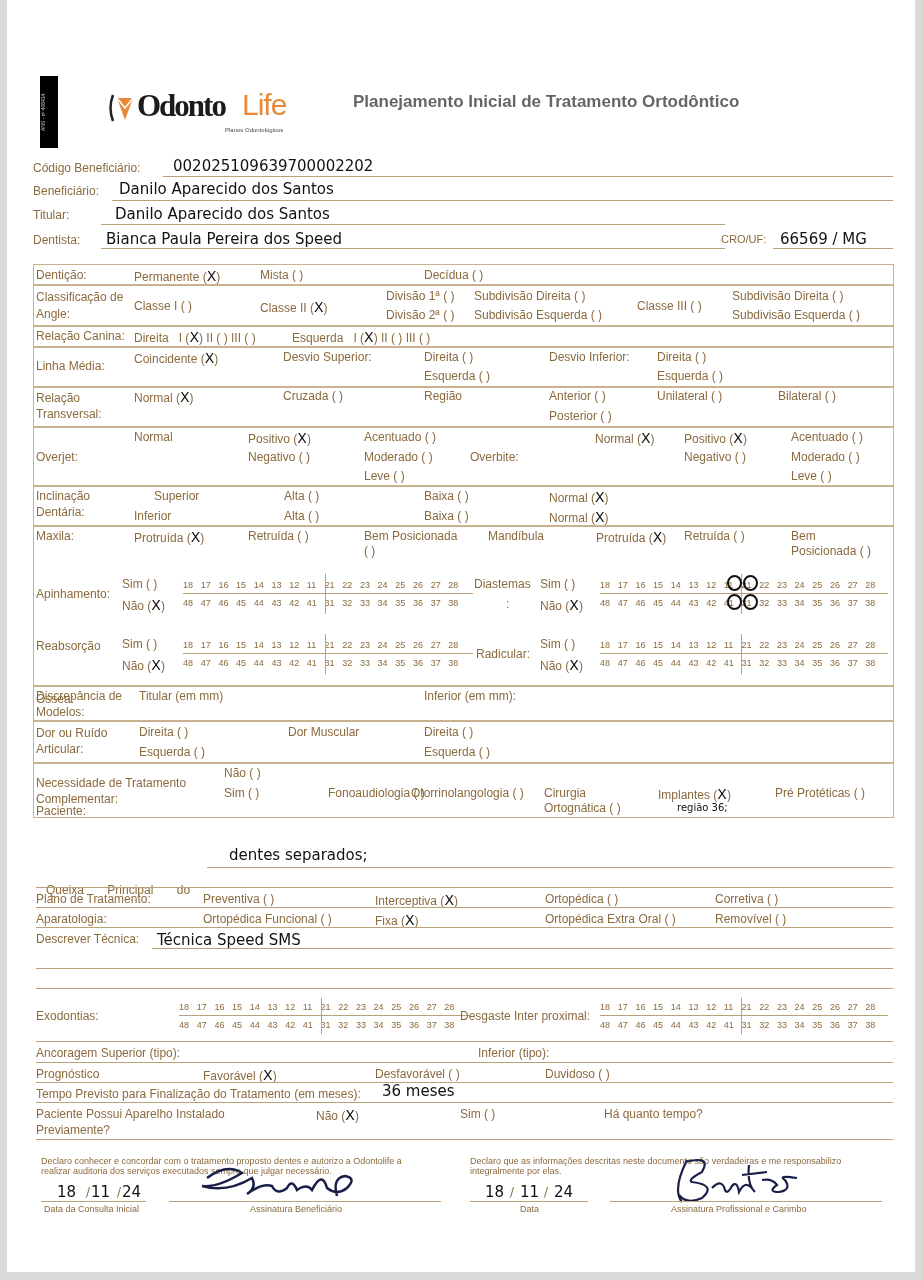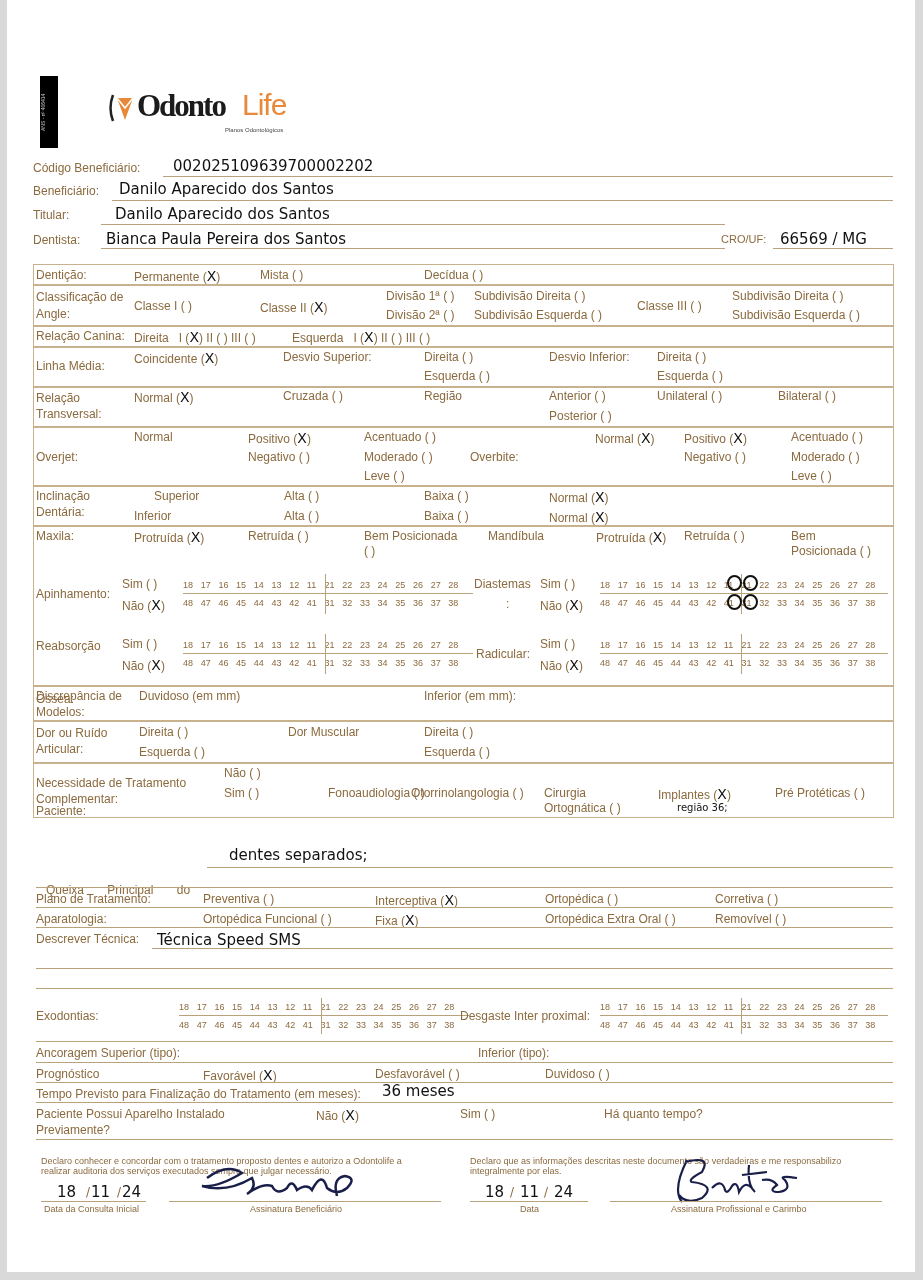--- a/index.html
+++ b/index.html
@@ -29,35 +29,36 @@
   <div class="logo">
     <svg width="30" height="32" viewBox="0 0 30 32" style="position:absolute;left:0;top:2px;">
       <path d="M6 3 Q1 16 6 29" stroke="#222" stroke-width="2.5" fill="none"></path>
       <path d="M10 6 L26 6 L18 28 Z" fill="#e8893a"></path>
       <path d="M10 6 L18 16 L26 6" stroke="#fff" stroke-width="1.5" fill="none"></path>
     </svg>
     <span style="position:absolute;left:30px;top:-2px;font-size:31px;font-weight:bold;letter-spacing:-2px;color:#1b1b1b;font-family:'Liberation Serif',serif;">Odonto</span>
     <span style="position:absolute;left:135px;top:-2px;font-size:30px;color:#e8893a;font-family:'Liberation Sans',sans-serif;font-weight:normal;letter-spacing:-1px;">Life</span>
     <span style="position:absolute;left:118px;top:37px;font-size:6px;color:#444;white-space:nowrap;">Planos Odontológicos</span>
   </div>
+  <div class="title">Planejamento Inicial de Tratamento Ortodôntico</div>
 
   <span class="lbl" style="left:26px;top:161px;">Código Beneficiário:</span>
   <span class="hand" style="left:166px;top:157px;font-size:15px;">002025109639700002202</span>
   <div class="line" style="left:156px;top:176px;width:730px;"></div>
 
   <span class="lbl" style="left:26px;top:184px;">Beneficiário:</span>
   <span class="hand" style="left:112px;top:180px;font-size:15px;">Danilo Aparecido dos Santos</span>
   <div class="line" style="left:105px;top:200px;width:781px;"></div>
 
   <span class="lbl" style="left:26px;top:208px;">Titular:</span>
   <span class="hand" style="left:108px;top:205px;font-size:15px;">Danilo Aparecido dos Santos</span>
   <div class="line" style="left:94px;top:224px;width:624px;"></div>
 
   <span class="lbl" style="left:26px;top:233px;">Dentista:</span>
-  <span class="hand" style="left:99px;top:230px;font-size:15px;">Bianca Paula Pereira dos Santos</span>
+  <span class="hand" style="left:99px;top:230px;font-size:15px;">Bianca Paula Pereira dos Speed</span>
   <div class="line" style="left:94px;top:248px;width:624px;"></div>
   <span class="lbl" style="left:714px;top:233px;font-size:11px;">CRO/UF:</span>
   <span class="hand" style="left:773px;top:230px;font-size:15px;">66569 / MG</span>
   <div class="line" style="left:766px;top:248px;width:120px;"></div>
 
   <div class="box" style="left:26px;top:264px;width:861px;height:554px;">
     <div class="hr" style="top:19px;"></div>
     <div class="hr" style="top:60px;"></div>
     <div class="hr" style="top:81px;"></div>
     <div class="hr" style="top:121px;"></div>
@@ -195,21 +196,21 @@
     <span>18</span><span>17</span><span>16</span><span>15</span><span>14</span><span>13</span><span>12</span><span>11</span><span>21</span><span>22</span><span>23</span><span>24</span><span>25</span><span>26</span><span>27</span><span>28</span>
   </div>
   <div class="line" style="left:593px;top:653px;width:288px;"></div>
   <div class="teeth" style="left:593px;top:658px;">
     <span>48</span><span>47</span><span>46</span><span>45</span><span>44</span><span>43</span><span>42</span><span>41</span><span>31</span><span>32</span><span>33</span><span>34</span><span>35</span><span>36</span><span>37</span><span>38</span>
   </div>
   <div class="vline" style="left:734px;top:634px;height:40px;"></div>
 
   <span class="lbl" style="left:29px;top:689px;">Discrepância de</span>
   <span class="lbl" style="left:29px;top:705px;">Modelos:</span>
-  <span class="lbl" style="left:132px;top:689px;">Duvidoso (em mm)</span>
+  <span class="lbl" style="left:132px;top:689px;">Titular (em mm)</span>
   <span class="lbl" style="left:417px;top:689px;">Inferior (em mm):</span>
 
   <span class="lbl" style="left:29px;top:726px;">Dor ou Ruído</span>
   <span class="lbl" style="left:29px;top:742px;">Articular:</span>
   <span class="lbl" style="left:132px;top:725px;">Direita (   )</span>
   <span class="lbl" style="left:132px;top:745px;">Esquerda (   )</span>
   <span class="lbl" style="left:281px;top:725px;">Dor Muscular</span>
   <span class="lbl" style="left:417px;top:725px;">Direita (   )</span>
   <span class="lbl" style="left:417px;top:745px;">Esquerda (   )</span>
 

